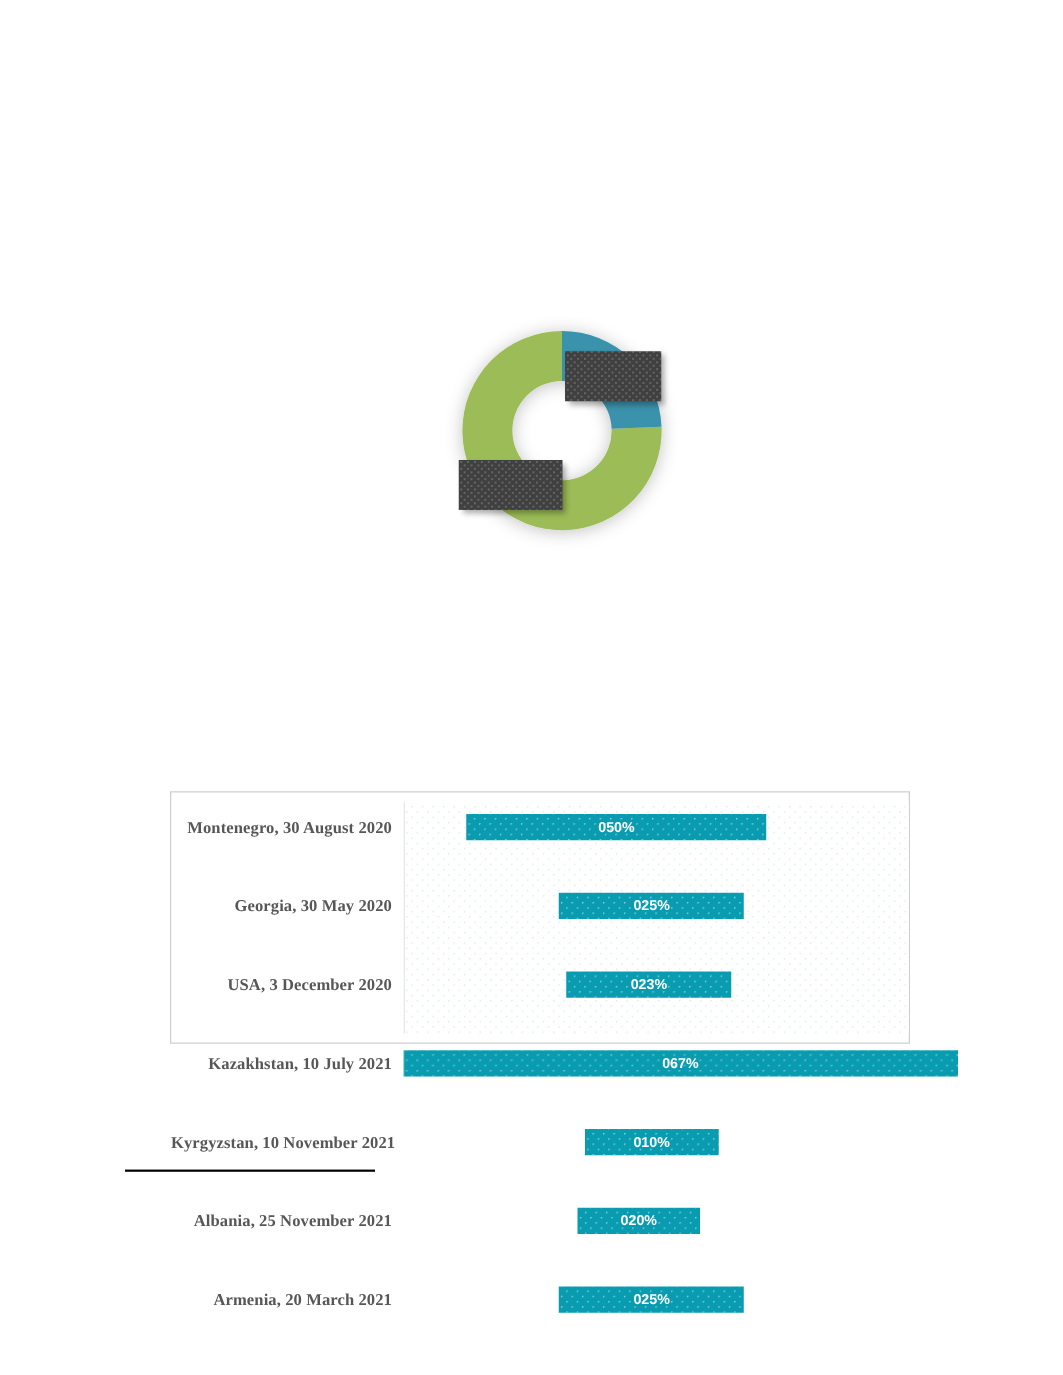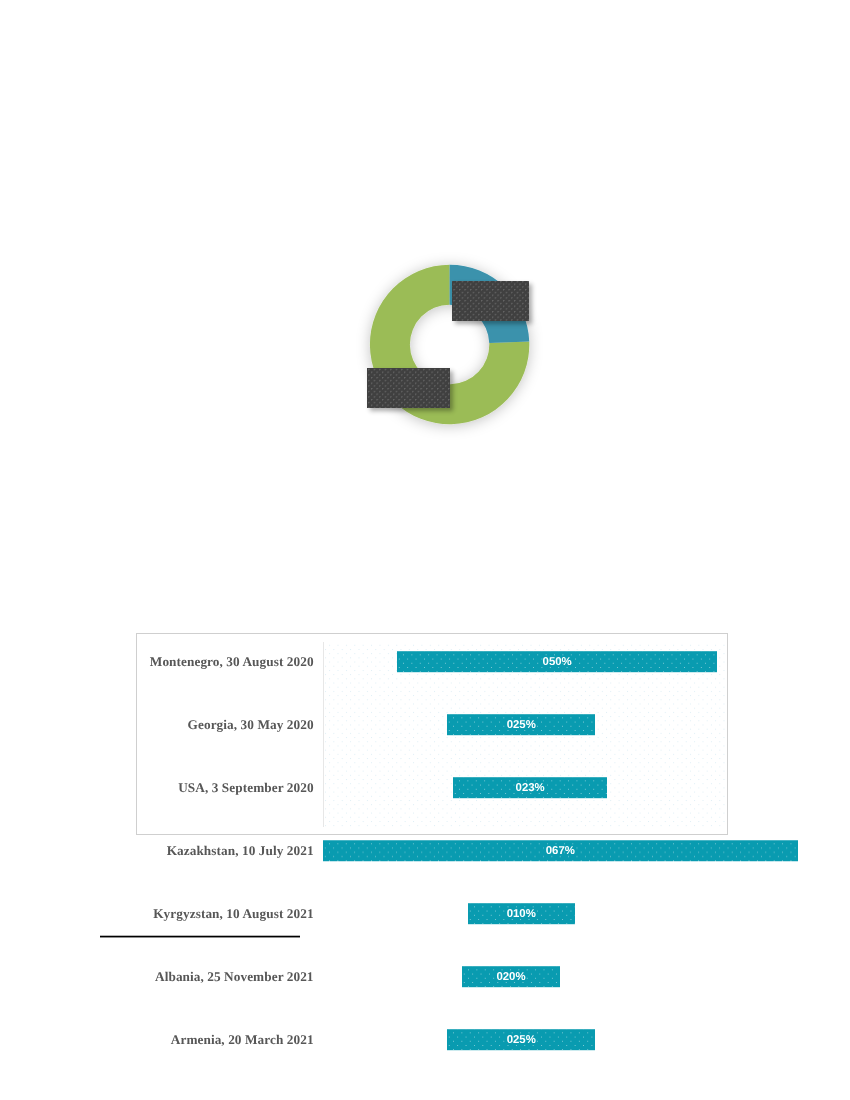--- a/index.html
+++ b/index.html
@@ -81,51 +81,51 @@
     <div class="redaction" id="redact-1" style="left:112.3px;top:35.7px;width:77px;height:40px;"></div>
     <div class="redaction" id="redact-2" style="left:27.3px;top:122.7px;width:83px;height:40px;"></div>
   </div>
 
   <div id="data-table">
     <div id="plot-bg"></div>
     <div id="table-inner">
         <div class="tbl-row">
           <div class="row-label">Montenegro, 30 August 2020</div>
           <div class="row-plot">
-            <div class="bar" style="left: 50.275px; width: 320px; margin-left: 24px;">
+            <div class="bar" style="left: 50.275px; width: 240px;">
               <div class="bar-label">050%</div>
             </div>
           </div>
         </div>
         <div class="tbl-row">
           <div class="row-label">Georgia, 30 May 2020</div>
           <div class="row-plot">
             <div class="bar" style="left: 124.338px; width: 148.125px;">
               <div class="bar-label">025%</div>
             </div>
           </div>
         </div>
         <div class="tbl-row">
-          <div class="row-label">USA, 3 September 2020</div>
+          <div class="row-label">USA, 3 December 2020</div>
           <div class="row-plot">
-            <div class="bar" style="left: 130.262px; width: 154px;">
+            <div class="bar" style="left: 130.262px; width: 132px;">
               <div class="bar-label">023%</div>
             </div>
           </div>
         </div>
         <div class="tbl-row">
           <div class="row-label">Kazakhstan, 10 July 2021</div>
           <div class="row-plot">
-            <div class="bar" style="left: -0.0874999px; width: 443px; padding-left: 32px;">
+            <div class="bar" style="left: -0.0874999px; width: 443px;">
               <div class="bar-label">067%</div>
             </div>
           </div>
         </div>
         <div class="tbl-row">
-          <div class="row-label">Kyrgyzstan, 10 August 2021</div>
+          <div class="row-label">Kyrgyzstan, 10 November 2021</div>
           <div class="row-plot">
             <div class="bar" style="left: 145.075px; width: 106.65px;">
               <div class="bar-label">010%</div>
             </div>
           </div>
         </div>
         <div class="tbl-row">
           <div class="row-label">Albania, 25 November 2021</div>
           <div class="row-plot">
             <div class="bar" style="left: 139.15px; width: 98px;">

